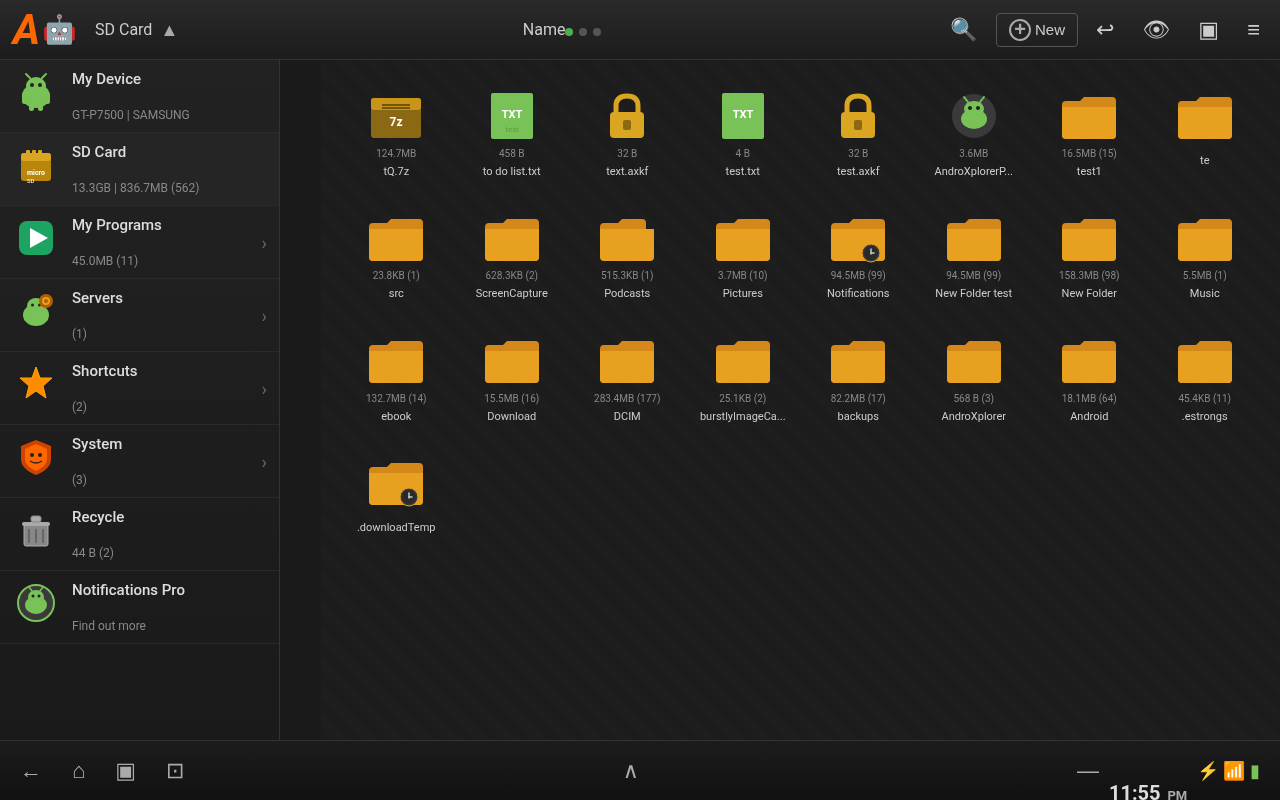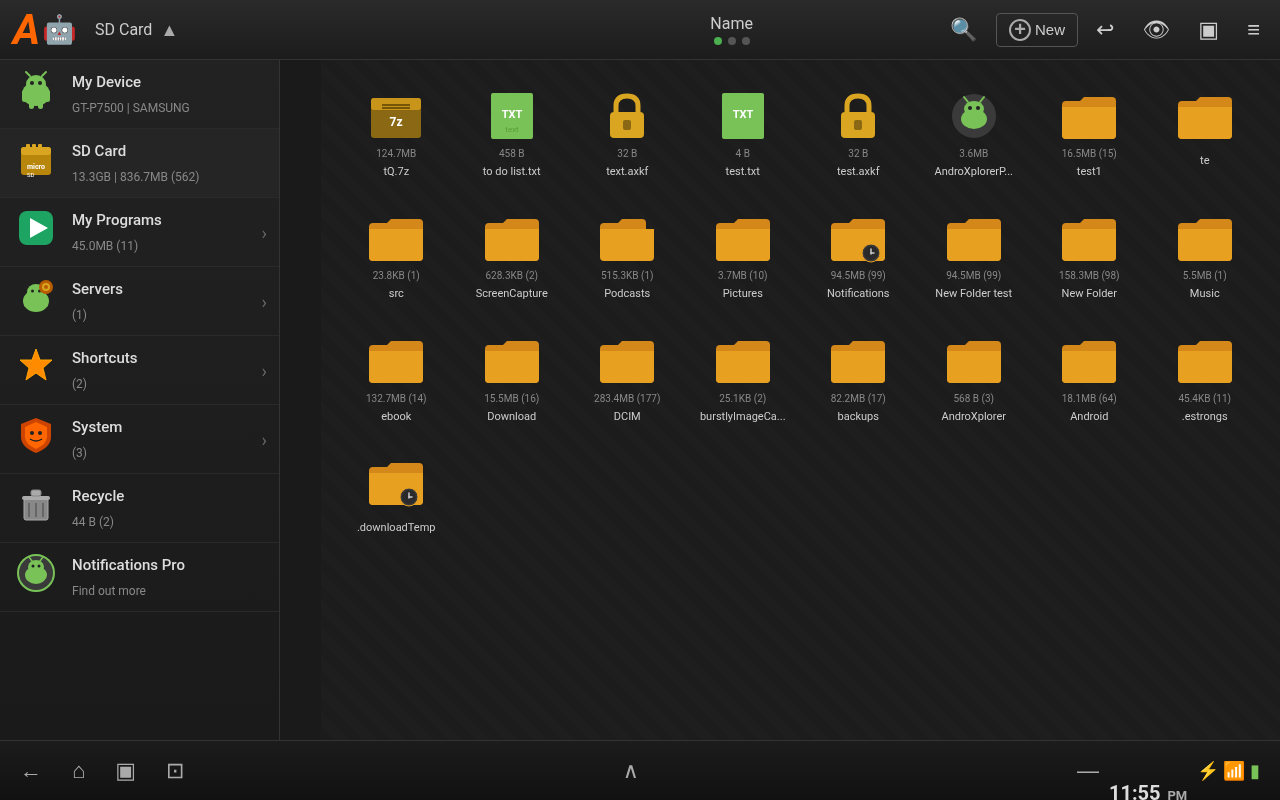--- a/index.html
+++ b/index.html
@@ -52,24 +52,23 @@
       color: #ccc;
       font-size: 16px;
     }
     .sort-indicator {
       color: #aaa;
       font-size: 18px;
       margin-left: 8px;
     }
     .top-center {
       display: flex;
-      flex-direction: column;
+      flex-direction: row;
       align-items: center;
       flex: 1;
-      justify-content: center;
     }
     .sort-name {
       color: #ccc;
       font-size: 16px;
     }
     .dot-indicator {
       display: flex;
       gap: 6px;
       margin-top: 4px;
     }
@@ -147,21 +146,21 @@
       flex: 1;
     }
     .sidebar-label {
       color: #ddd;
       font-size: 15px;
       font-weight: 500;
     }
     .sidebar-sub {
       color: #888;
       font-size: 12px;
-      margin-top: 10px;
+      margin-top: 20px;
     }
     .sidebar-arrow {
       color: #666;
       font-size: 18px;
     }
 
     
     .file-grid-area {
       flex: 1;
       background: repeating-linear-gradient(

